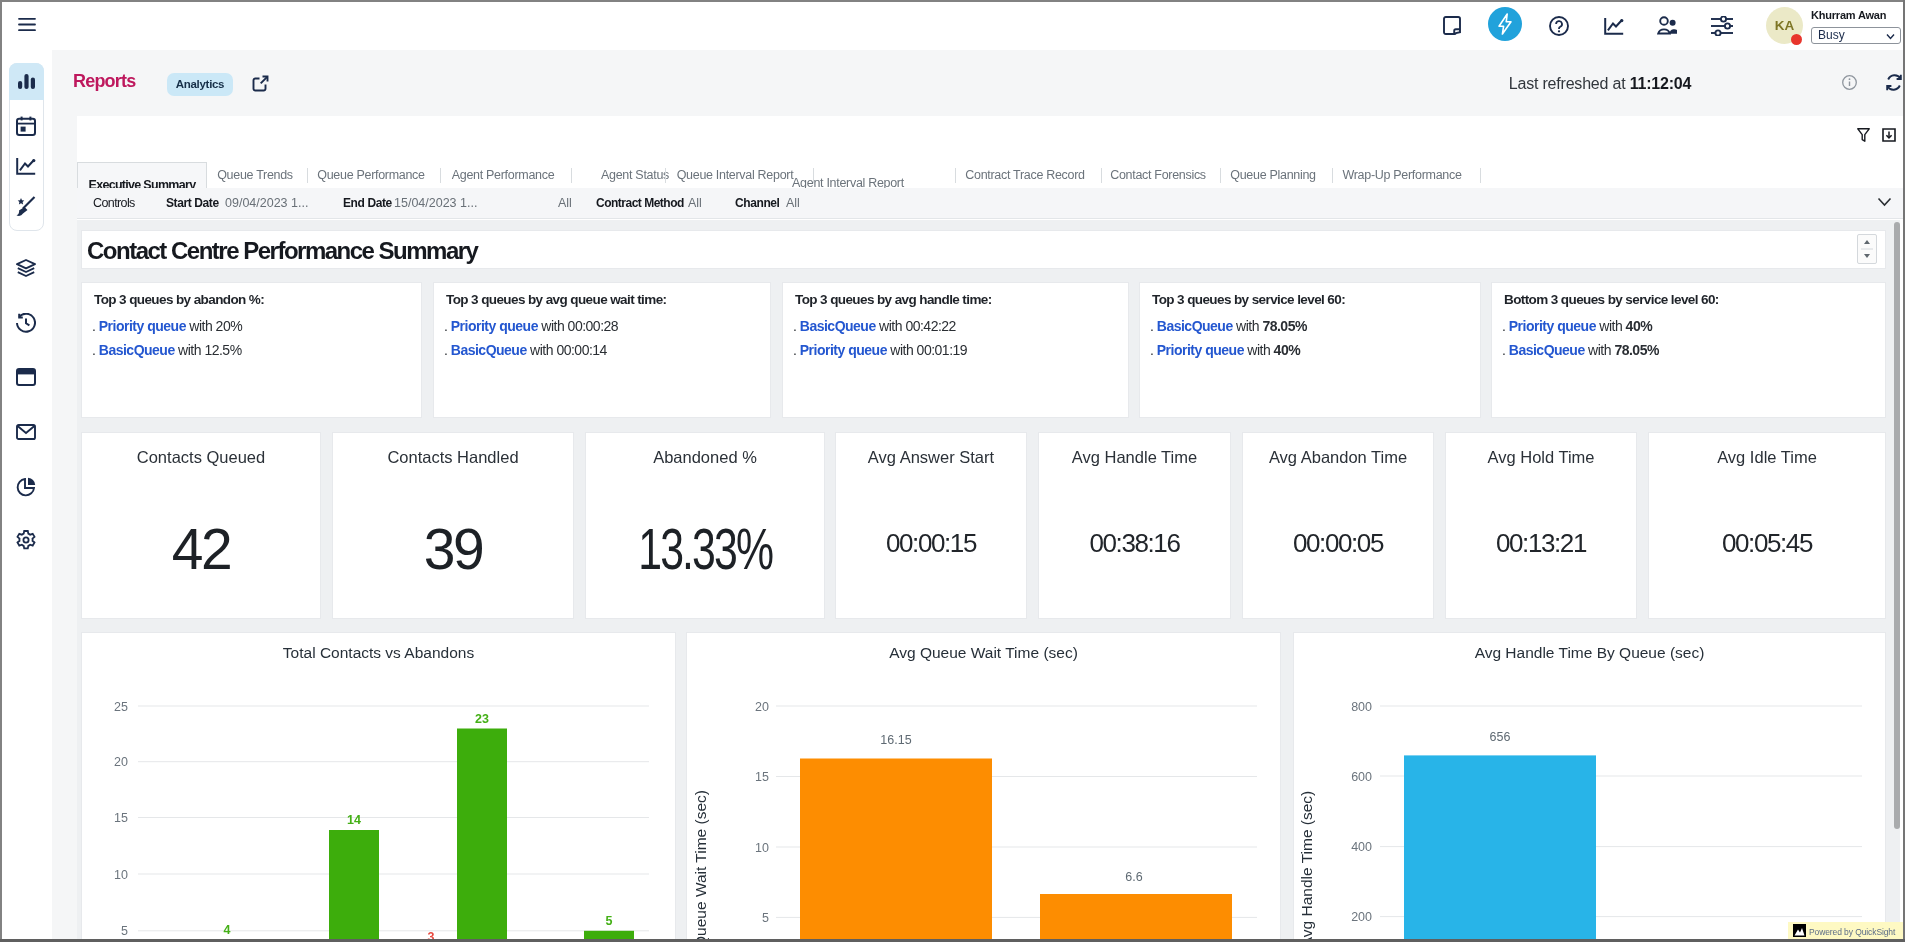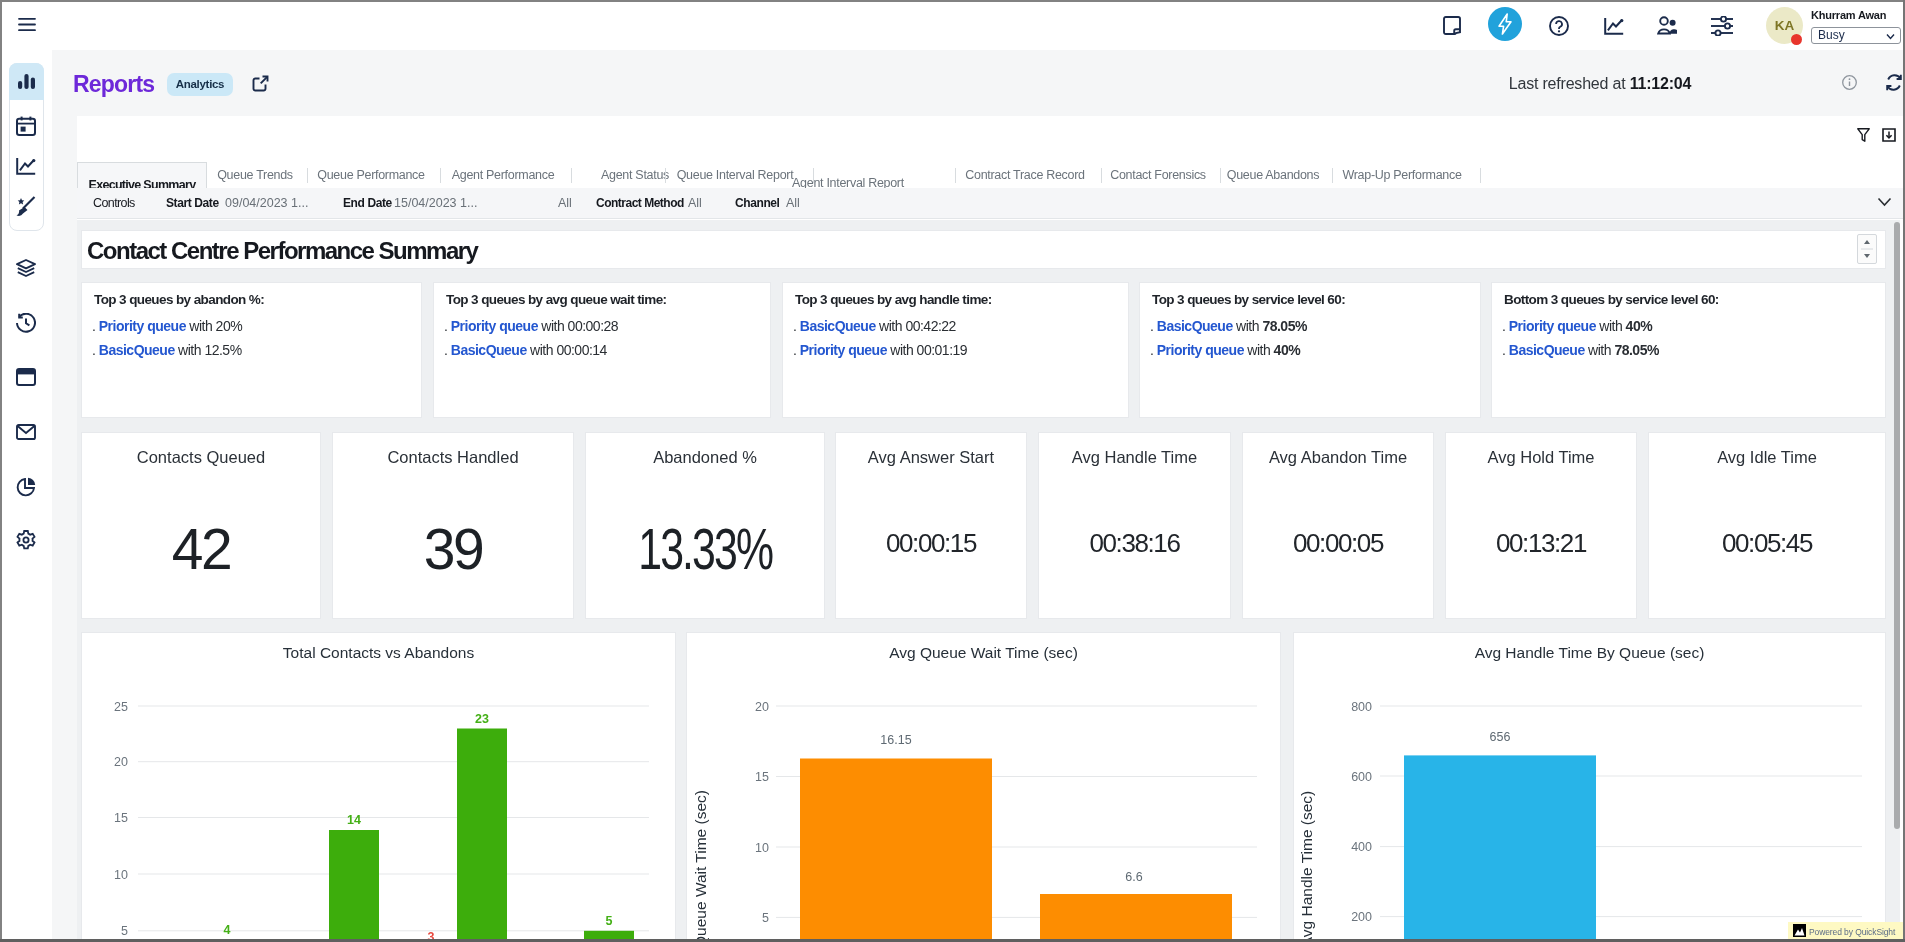--- a/index.html
+++ b/index.html
@@ -154,21 +154,21 @@
   <svg class="abs" style="left:16px;top:477px" width="20" height="20" viewBox="0 0 20 20">
     <path d="M9 2 a8.2 8.2 0 1 0 9 9 h-9 z" fill="none" stroke="#1b2b4b" stroke-width="1.9"></path>
     <path d="M12 0.8 a8.2 8.2 0 0 1 7.2 7.2 l-7.2 0 z" fill="#1b2b4b"></path>
   </svg>
 
   <svg class="abs" style="left:16px;top:530px" width="20" height="20" viewBox="0 0 20 20">
     <path d="M8.2 1 h3.6 l.5 2.6 a6.8 6.8 0 0 1 1.9 1.1 l2.5 -.9 l1.8 3.1 l-2 1.7 a6.8 6.8 0 0 1 0 2.2 l2 1.7 l-1.8 3.1 l-2.5 -.9 a6.8 6.8 0 0 1 -1.9 1.1 l-.5 2.6 h-3.6 l-.5 -2.6 a6.8 6.8 0 0 1 -1.9 -1.1 l-2.5 .9 l-1.8 -3.1 l2 -1.7 a6.8 6.8 0 0 1 0 -2.2 l-2 -1.7 l1.8 -3.1 l2.5 .9 a6.8 6.8 0 0 1 1.9 -1.1 z" fill="none" stroke="#1b2b4b" stroke-width="1.8"></path>
     <circle cx="10" cy="10" r="2.6" fill="none" stroke="#1b2b4b" stroke-width="1.8"></circle>
   </svg>
 
-  <div class="abs" style="left:73px;top:71px;font-size:23px;letter-spacing:-0.8px;font-weight:bold;color:#6d28d9;">Reports</div>
+  <div class="abs" style="left:73px;top:71px;font-size:18px;letter-spacing:-0.8px;font-weight:bold;color:#be185d;">Reports</div>
   <div class="abs" style="left:167px;top:73px;width:66px;height:23px;background:#cbe8f7;border-radius:7px;text-align:center;line-height:23px;font-size:11.5px;letter-spacing:-0.3px;font-weight:bold;color:#173049;">Analytics</div>
   <svg class="abs" style="left:252px;top:75px" width="17" height="17" viewBox="0 0 17 17">
     <path d="M13.5 9.5 v4.2 a1.8 1.8 0 0 1 -1.8 1.8 h-8.4 a1.8 1.8 0 0 1 -1.8 -1.8 v-8.4 a1.8 1.8 0 0 1 1.8 -1.8 h4.2" fill="none" stroke="#1b2b4b" stroke-width="1.9"></path>
     <path d="M10.5 1.5 h5 v5" fill="none" stroke="#1b2b4b" stroke-width="1.9"></path>
     <path d="M15.2 1.8 L8.7 8.3" fill="none" stroke="#1b2b4b" stroke-width="1.9"></path>
   </svg>
   <div class="abs" style="left:1408px;top:75px;width:384px;text-align:center;font-size:16px;letter-spacing:-0.2px;color:#31363c;">Last refreshed at <b style="color:#16191f;">11:12:04</b></div>
   <svg class="abs" style="left:1842px;top:75px" width="15" height="15" viewBox="0 0 15 15">
     <circle cx="7.5" cy="7.5" r="6.8" fill="none" stroke="#8f969e" stroke-width="1.3"></circle>
     <line x1="7.5" y1="6.5" x2="7.5" y2="11" stroke="#8f969e" stroke-width="1.4"></line>
@@ -202,21 +202,21 @@
     <span class="tabtxt" style="left:615px;margin-left:20px;">Agent Status</span>
       <span class="tabsep" style="left:665px;"></span>
     <span class="tabtxt" style="left:735px;">Queue Interval Report</span>
       <span class="tabsep" style="left:813px;"></span>
     <span class="tabtxt" style="left:848px;margin-top:8px;">Agent Interval Report</span>
       <span class="tabsep" style="left:955px;"></span>
     <span class="tabtxt" style="left:1025px;">Contract Trace Record</span>
       <span class="tabsep" style="left:1101px;"></span>
     <span class="tabtxt" style="left:1158px;">Contact Forensics</span>
       <span class="tabsep" style="left:1220px;"></span>
-    <span class="tabtxt" style="left:1273px;">Queue Abandons</span>
+    <span class="tabtxt" style="left:1273px;">Queue Planning</span>
       <span class="tabsep" style="left:1332px;"></span>
     <span class="tabtxt" style="left:1402px;">Wrap-Up Performance</span>
       <span class="tabsep" style="left:1480px;"></span>
   </div>
 
   <div class="abs" style="left:77px;top:188px;width:1826px;height:31px;background:#f5f6f8;border-bottom:1px solid #e3e6e9;"></div>
   <div class="ctl" style="left:93px;color:#16191f;letter-spacing:-0.6px;">Controls</div>
   <div class="ctl" style="left:166px;color:#16191f;font-weight:bold;font-size:12px;letter-spacing:-0.4px;">Start Date</div>
   <div class="ctl" style="left:225px;color:#697077;">09/04/2023 1...</div>
   <div class="ctl" style="left:343px;color:#16191f;font-weight:bold;font-size:12px;letter-spacing:-0.4px;">End Date</div>

